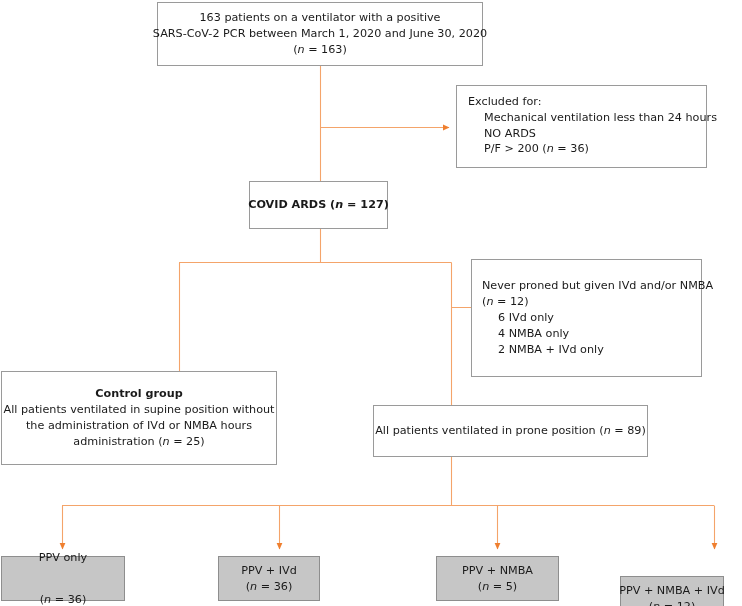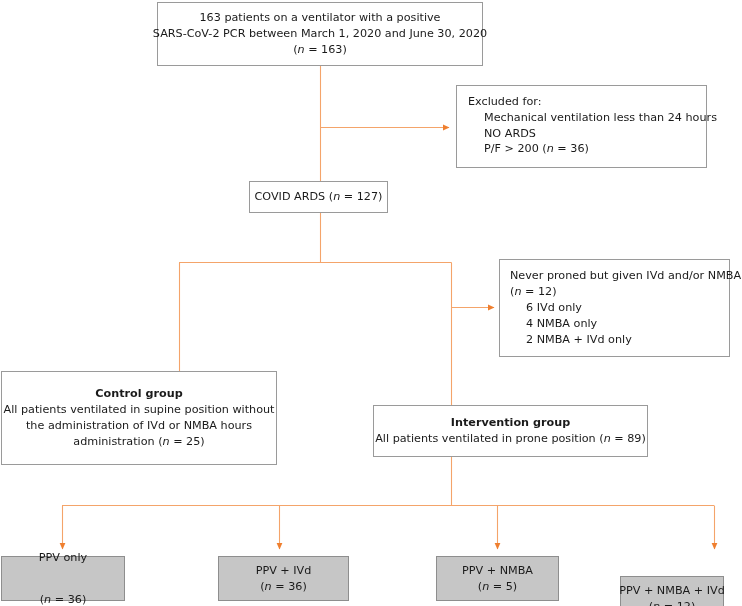--- a/index.html
+++ b/index.html
@@ -48,26 +48,26 @@
     align-items: center;
   }
   .node .line { display: block; white-space: nowrap; }
   .node .line.indent { padding-left: 16px; }
   .ttl { font-weight: bold; }
   .ital { font-style: italic; }
 
   
   #node-screened      { left: 157px; top: 2px;   width: 326px; height: 64px; padding: 0 6px; }
   #node-excluded      { left: 456px; top: 85px;  width: 251px; height: 83px; padding: 4px 0 6px 11px; }
-  #node-covid-ards    { left: 249px; top: 181px; width: 139px; height: 32px; }
-  #node-never-proned  { left: 499px; top: 259px; width: 231px; height: 98px; padding: 6px 0 6px 10px; }
+  #node-covid-ards    { left: 249px; top: 181px; width: 139px; height: 48px; font-weight: bold; }
+  #node-never-proned  { left: 471px; top: 259px; width: 231px; height: 118px; padding: 6px 0 6px 10px; }
   #node-control       { left: 1px;   top: 371px; width: 276px; height: 94px; padding: 0 16px; }
   #node-intervention  { left: 373px; top: 405px; width: 275px; height: 52px; padding: 0 8px; }
   #node-ppv-only      { left: 1px;   top: 556px; width: 124px; height: 45px; gap: 26px; }
-  #node-ppv-ivd       { left: 218px; top: 556px; width: 131px; height: 45px; }
+  #node-ppv-ivd       { left: 218px; top: 556px; width: 102px; height: 45px; }
   #node-ppv-nmba      { left: 436px; top: 556px; width: 123px; height: 45px; }
   #node-ppv-nmba-ivd  { left: 620px; top: 576px; width: 104px; height: 45px; align-items: center; }
 </style>
 </head>
 <body>
 
 <div id="flow">
 
   <svg class="connectors" viewBox="0 0 742 606" width="742" height="606" xmlns="http://www.w3.org/2000/svg">
     <defs>
@@ -126,21 +126,20 @@
   </div>
 
   <div class="node center" id="node-control">
     <span class="line ttl">Control group</span>
     <span class="line">All patients ventilated in supine position without</span>
     <span class="line">the administration of IVd or NMBA hours</span>
     <span class="line"><span>administration (</span><span class="ital">n</span><span> = 25)</span></span>
   </div>
 
   <div class="node center" id="node-intervention">
-    <span class="line ttl">Intervention group</span>
     <span class="line"><span>All patients ventilated in prone position (</span><span class="ital">n</span><span> = 89)</span></span>
   </div>
 
   <div class="node shaded" id="node-ppv-only">
     <span class="line">PPV only</span>
     <span class="line"><span>(</span><span class="ital">n</span><span> = 36)</span></span>
   </div>
 
   <div class="node shaded" id="node-ppv-ivd">
     <span class="line">PPV + IVd</span>

